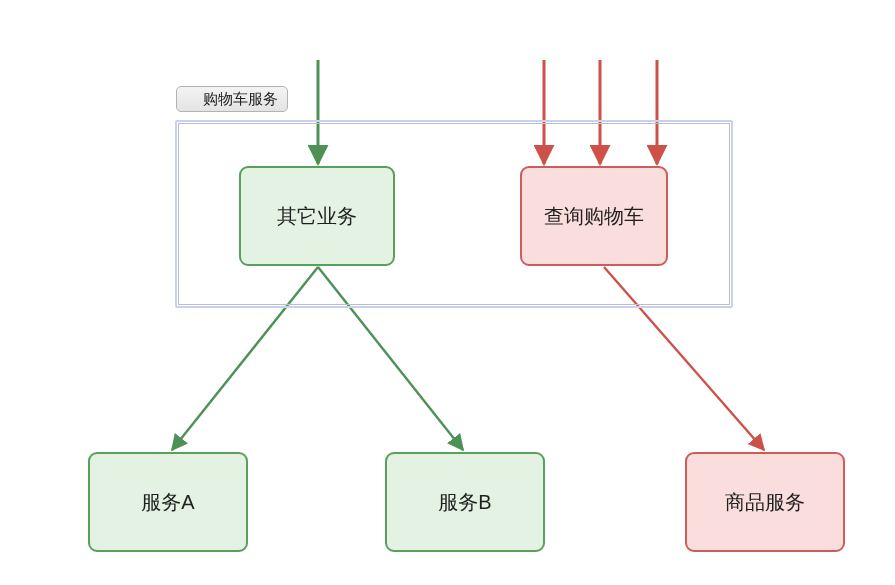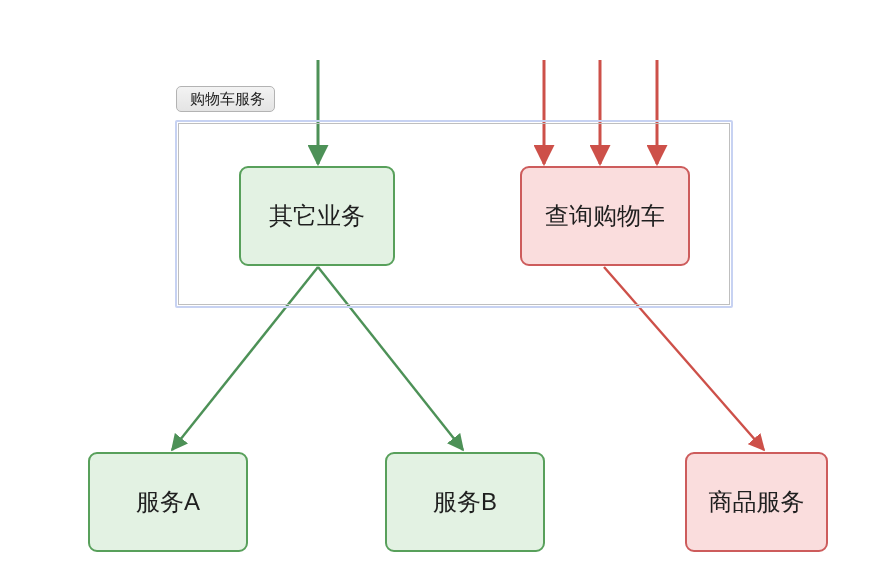--- a/index.html
+++ b/index.html
@@ -45,21 +45,21 @@
     right: 1px;
     bottom: 1px;
     border: 1px solid #bfbfbf;
     box-sizing: border-box;
     background: transparent;
   }
   .subgraph-label {
     position: absolute;
     left: 176px;
     top: 86px;
-    padding: 3px 9px 4px 13px;
+    padding: 3px 9px 4px 26px;
     font-size: 15px;
     line-height: 1.15;
     color: #222222;
     background: linear-gradient(#f3f3f3, #e4e4e4);
     border: 1px solid #b3b3b3;
     border-radius: 5px;
     white-space: nowrap;
     box-sizing: border-box;
   }
 
@@ -69,41 +69,41 @@
     box-sizing: border-box;
     display: flex;
     flex-direction: column;
     align-items: center;
     justify-content: center;
     border-radius: 9px;
     border-width: 2px;
     border-style: solid;
     text-align: center;
     color: #1f1f1f;
-    font-size: 24px;
+    font-size: 20px;
     line-height: 1.45;
   }
   .node.green {
     background: #e3f2e3;
     border-color: #58a05b;
   }
   .node.red {
     background: #fadddd;
     border-color: #cd5c5c;
   }
   .node .line {
     display: block;
     white-space: nowrap;
   }
 
   #node-other-business { left: 239px; top: 166px; width: 156px; height: 100px; }
-  #node-query-cart     { left: 520px; top: 166px; width: 170px; height: 100px; }
+  #node-query-cart     { left: 520px; top: 166px; width: 148px; height: 100px; }
   #node-service-a      { left: 88px;  top: 452px; width: 160px; height: 100px; }
   #node-service-b      { left: 385px; top: 452px; width: 160px; height: 100px; }
-  #node-product-svc    { left: 685px; top: 452px; width: 143px; height: 100px; }
+  #node-product-svc    { left: 685px; top: 452px; width: 160px; height: 100px; }
 </style>
 </head>
 <body>
 
 <div id="canvas">
 
   <svg id="edges" viewBox="0 0 895 585" width="895" height="585" xmlns="http://www.w3.org/2000/svg">
     <defs>
       <marker id="arrow-green" viewBox="0 0 10 10" refX="9" refY="5" markerWidth="7" markerHeight="7" orient="auto-start-reverse">
         <path d="M 0 0 L 10 5 L 0 10 z" fill="#4d9157"></path>

